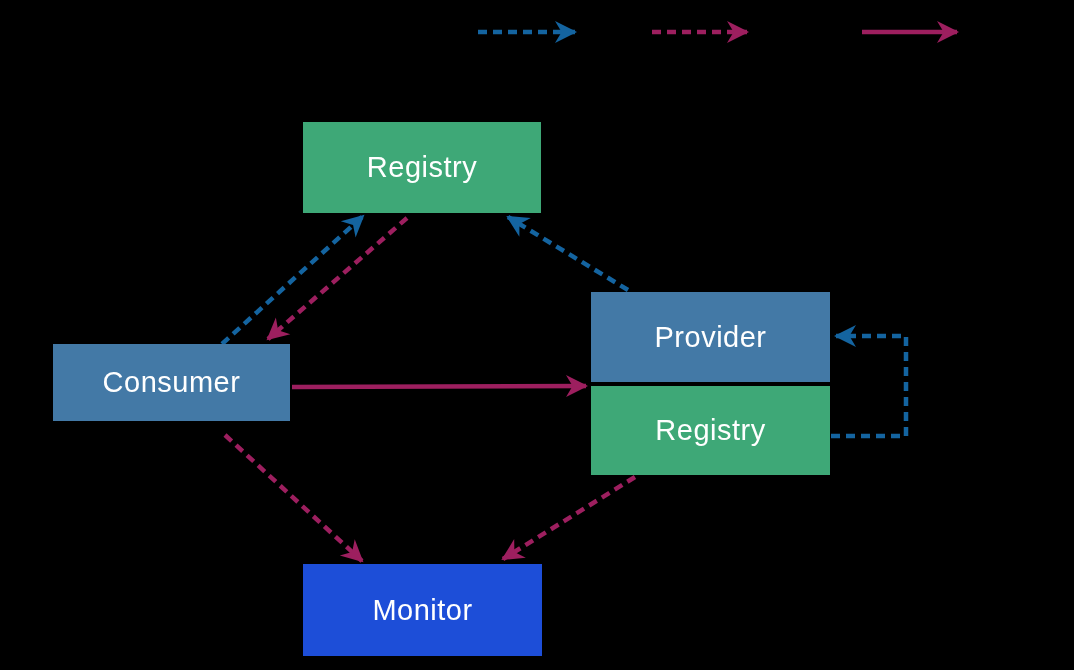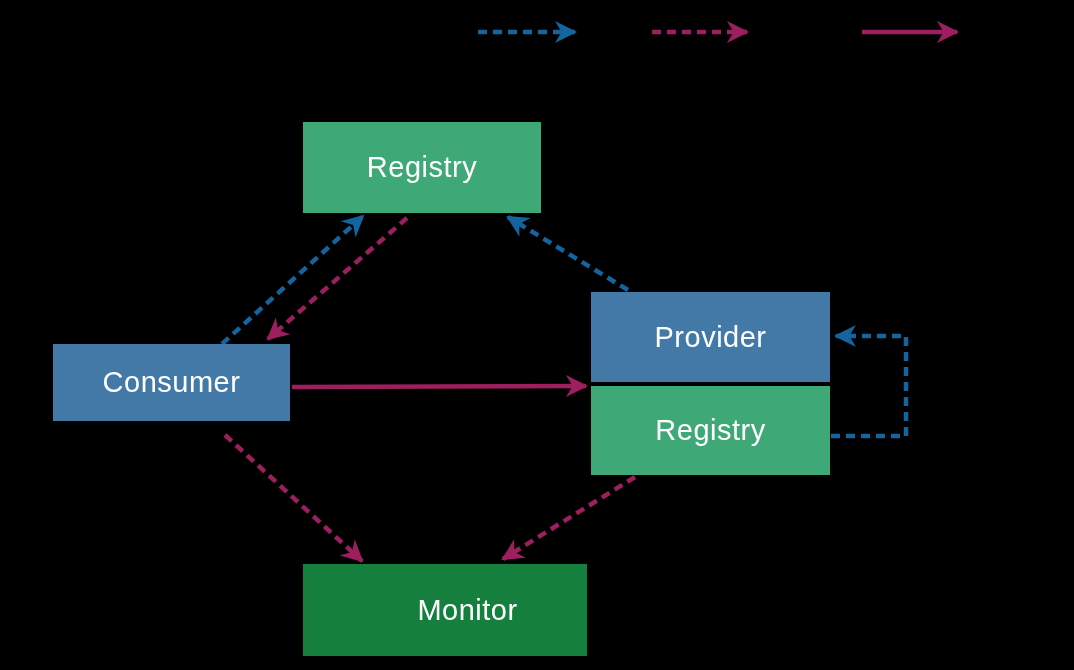--- a/index.html
+++ b/index.html
@@ -59,16 +59,16 @@
   </div>
   <div class="node" style="left: 53px; top: 344px; width: 237px; height: 77px; background: rgb(67, 121, 166);">
     <span>Consumer</span>
   </div>
   <div class="node" style="left: 591px; top: 292px; width: 239px; height: 90px; background: rgb(67, 121, 166);">
     <span>Provider</span>
   </div>
   <div class="node" style="left: 591px; top: 386px; width: 239px; height: 89px; background: rgb(62, 168, 119);">
     <span>Registry</span>
   </div>
-  <div class="node" style="left: 303px; top: 564px; width: 239px; height: 92px; background: #15803d; padding-left: 45px;">
+  <div class="node" style="left: 303px; top: 564px; width: 239px; height: 92px; background: #1d4ed8;">
     <span>Monitor</span>
   </div>
 </div>
 
 </body></html>

